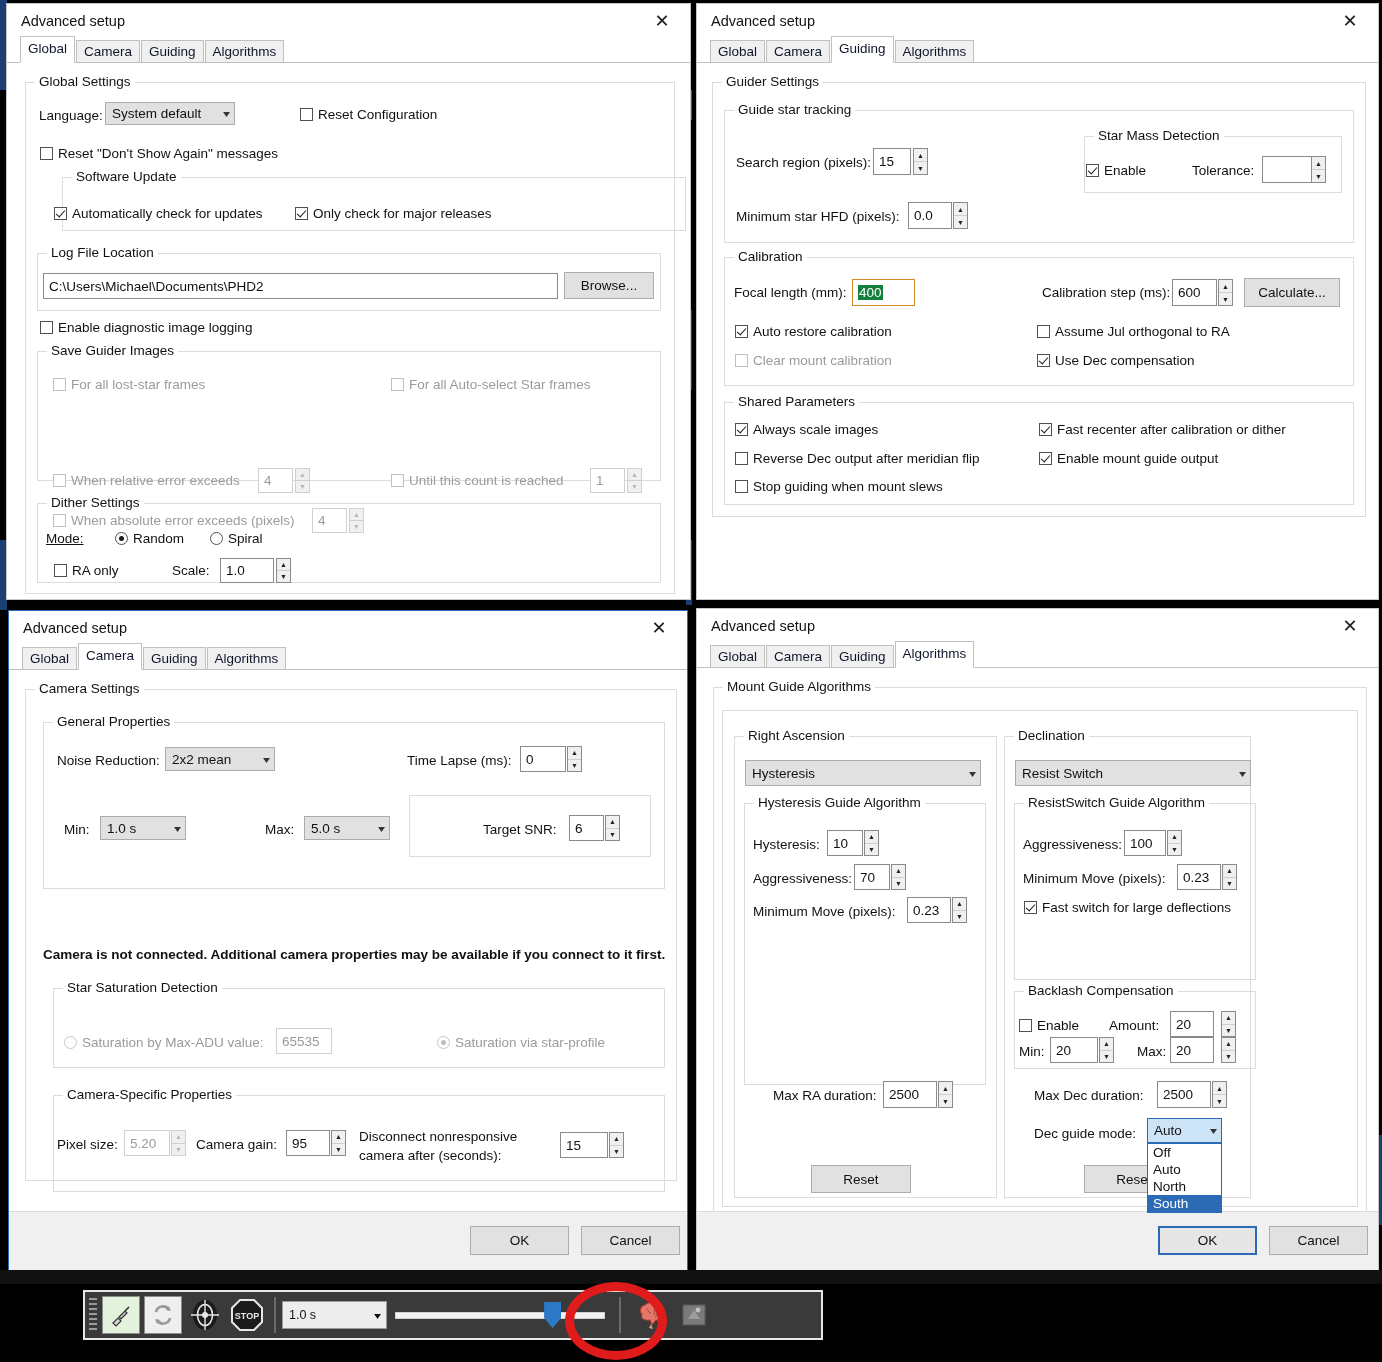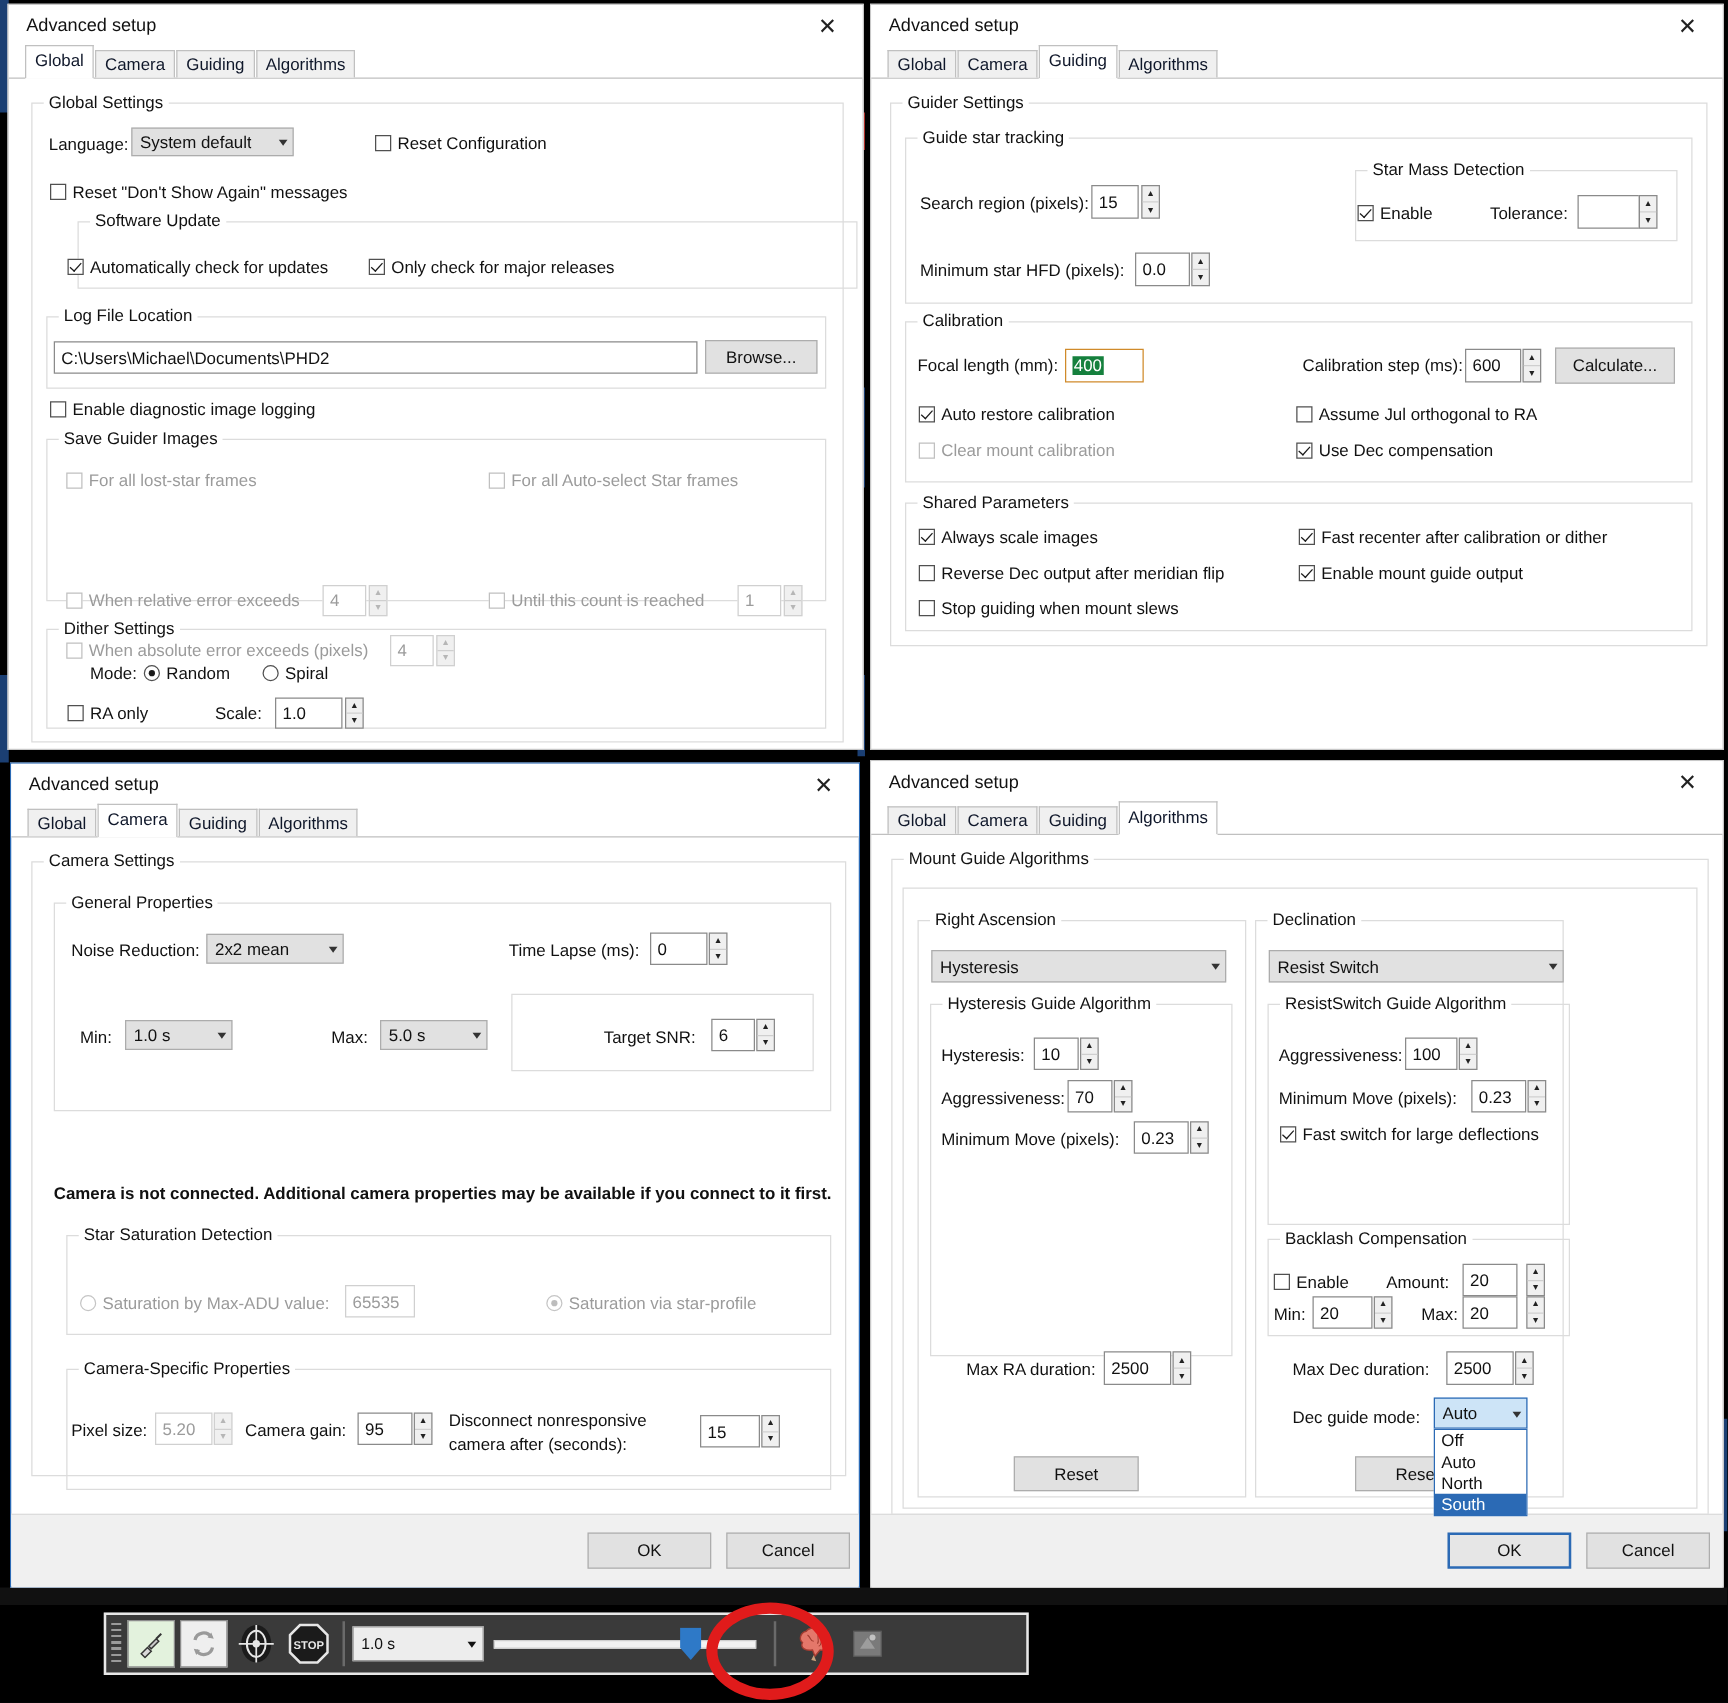--- a/index.html
+++ b/index.html
@@ -218,21 +218,21 @@
       <span>4</span>
     </div>
     <div class="spin dis" style="left:342px;top:445px;height:25px;">
       <div>▲</div>
         <div>▼</div>
     </div>
 
     <div class="grp" style="left:30px;top:440px;width:622px;height:78px;">
       <div class="lg">Dither Settings</div>
     </div>
-    <div class="lbl" style="left:65px;top:468px;">Mode:</div>
+    <div class="lbl" style="left:39px;top:468px;text-decoration:underline;">Mode:</div>
     <div class="rb on" style="left:108px;top:468px;">
       <span class="circ"></span>
       <span>Random</span>
     </div>
     <div class="rb" style="left:203px;top:468px;">
       <span class="circ"></span>
       <span>Spiral</span>
     </div>
     <div class="cb" style="left:47px;top:500px;">
       <span class="box"></span>

